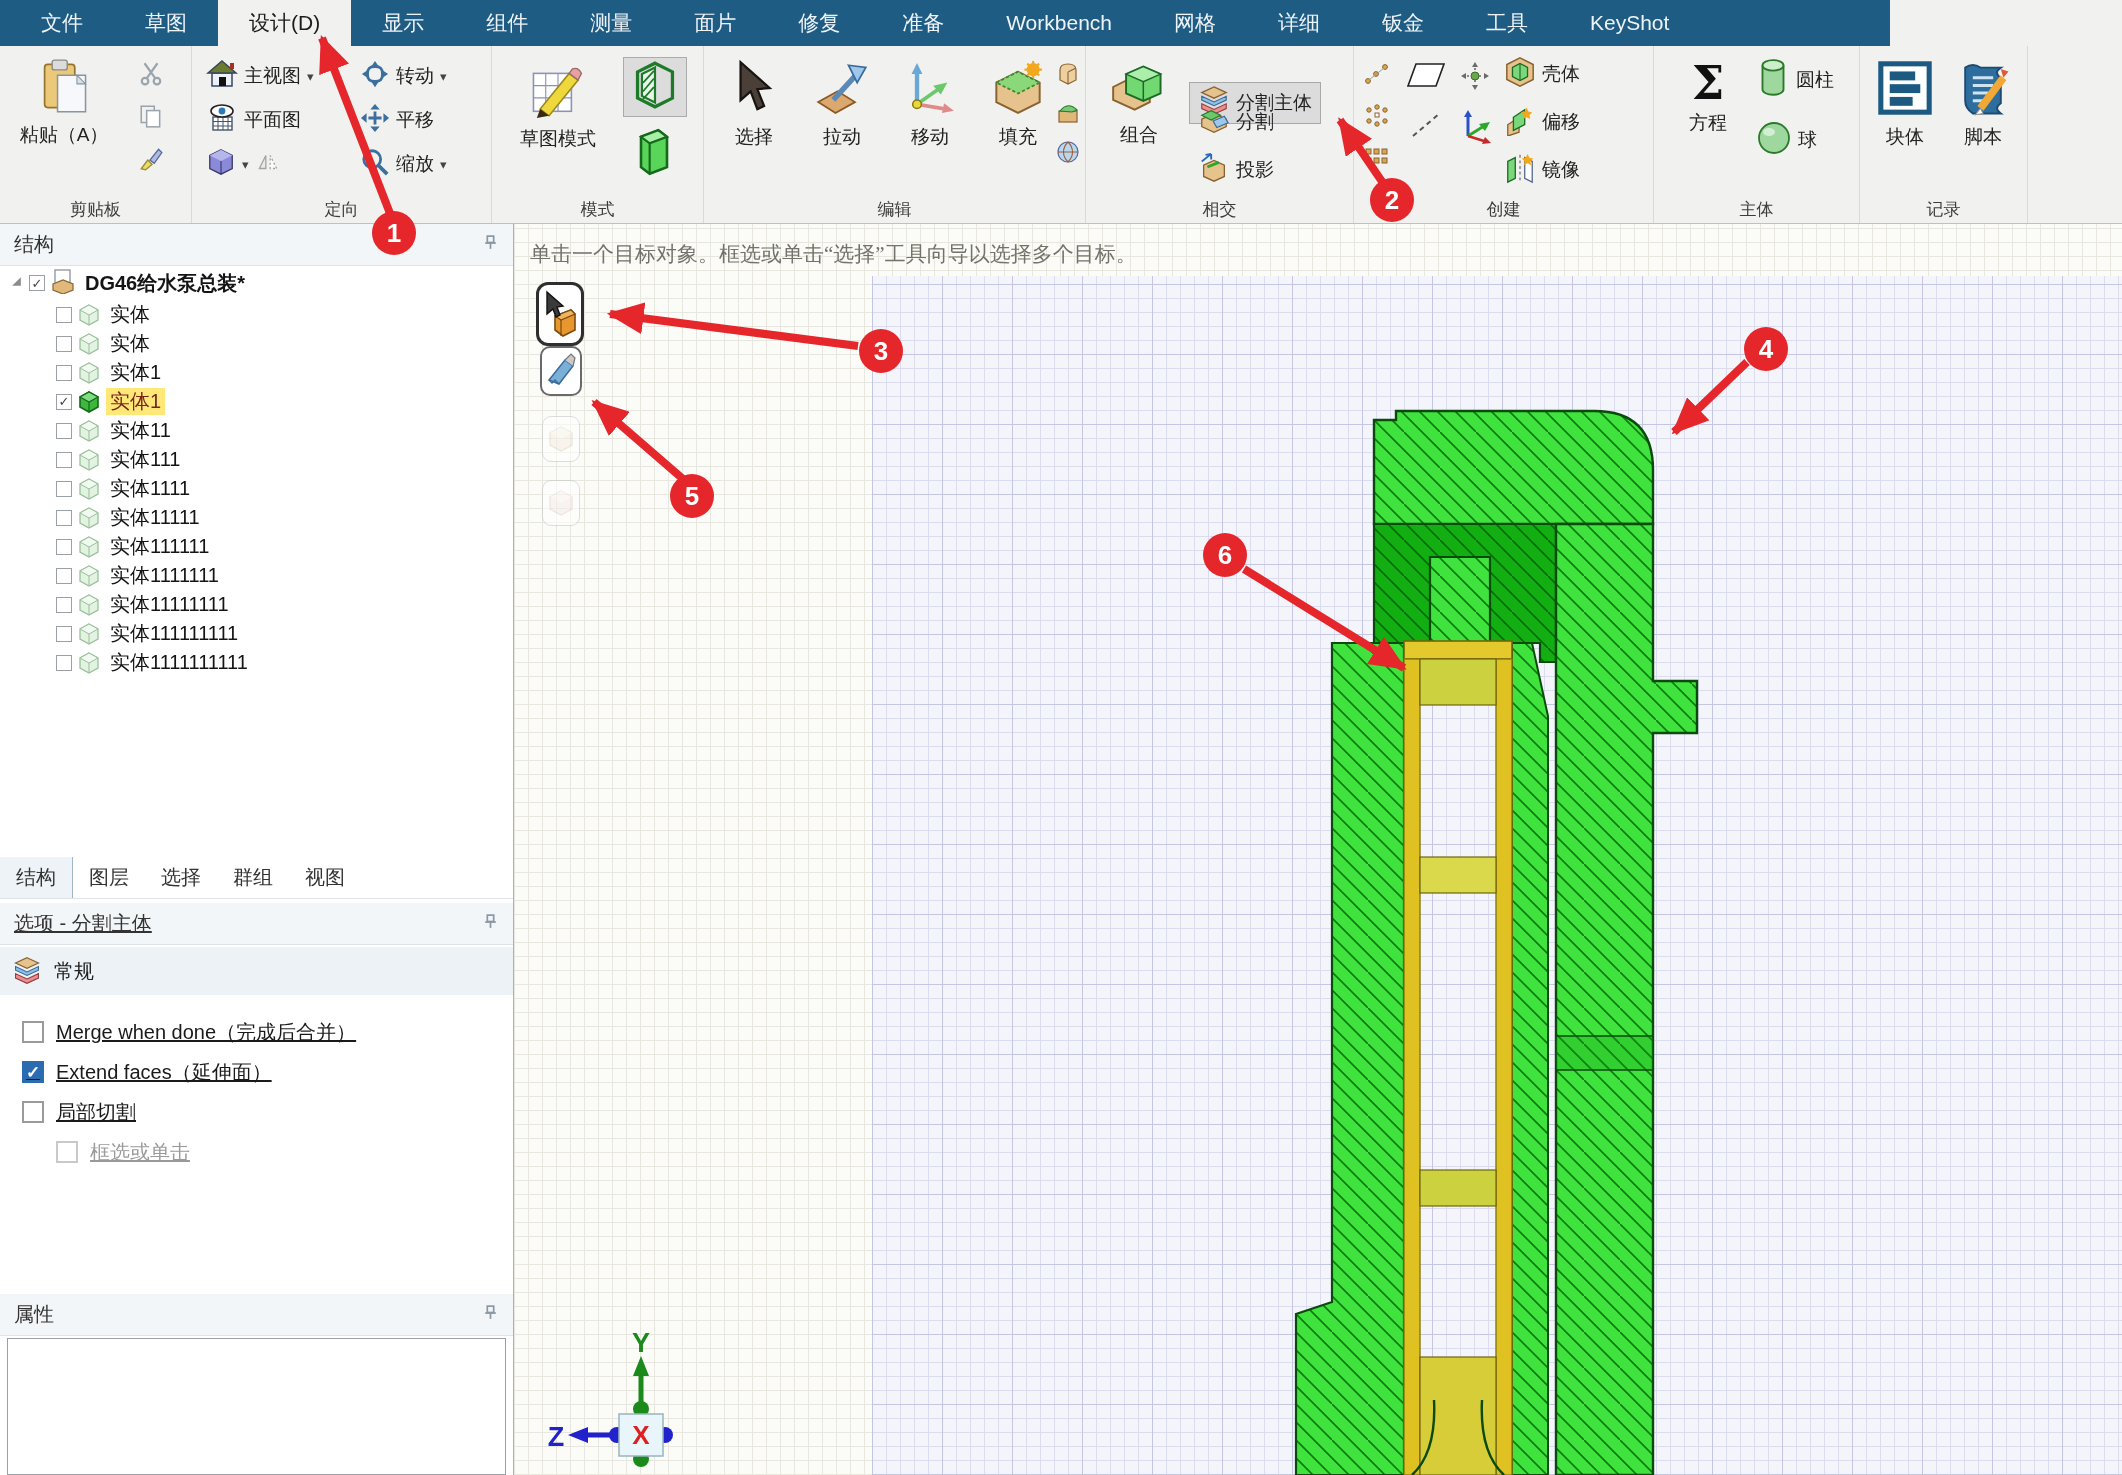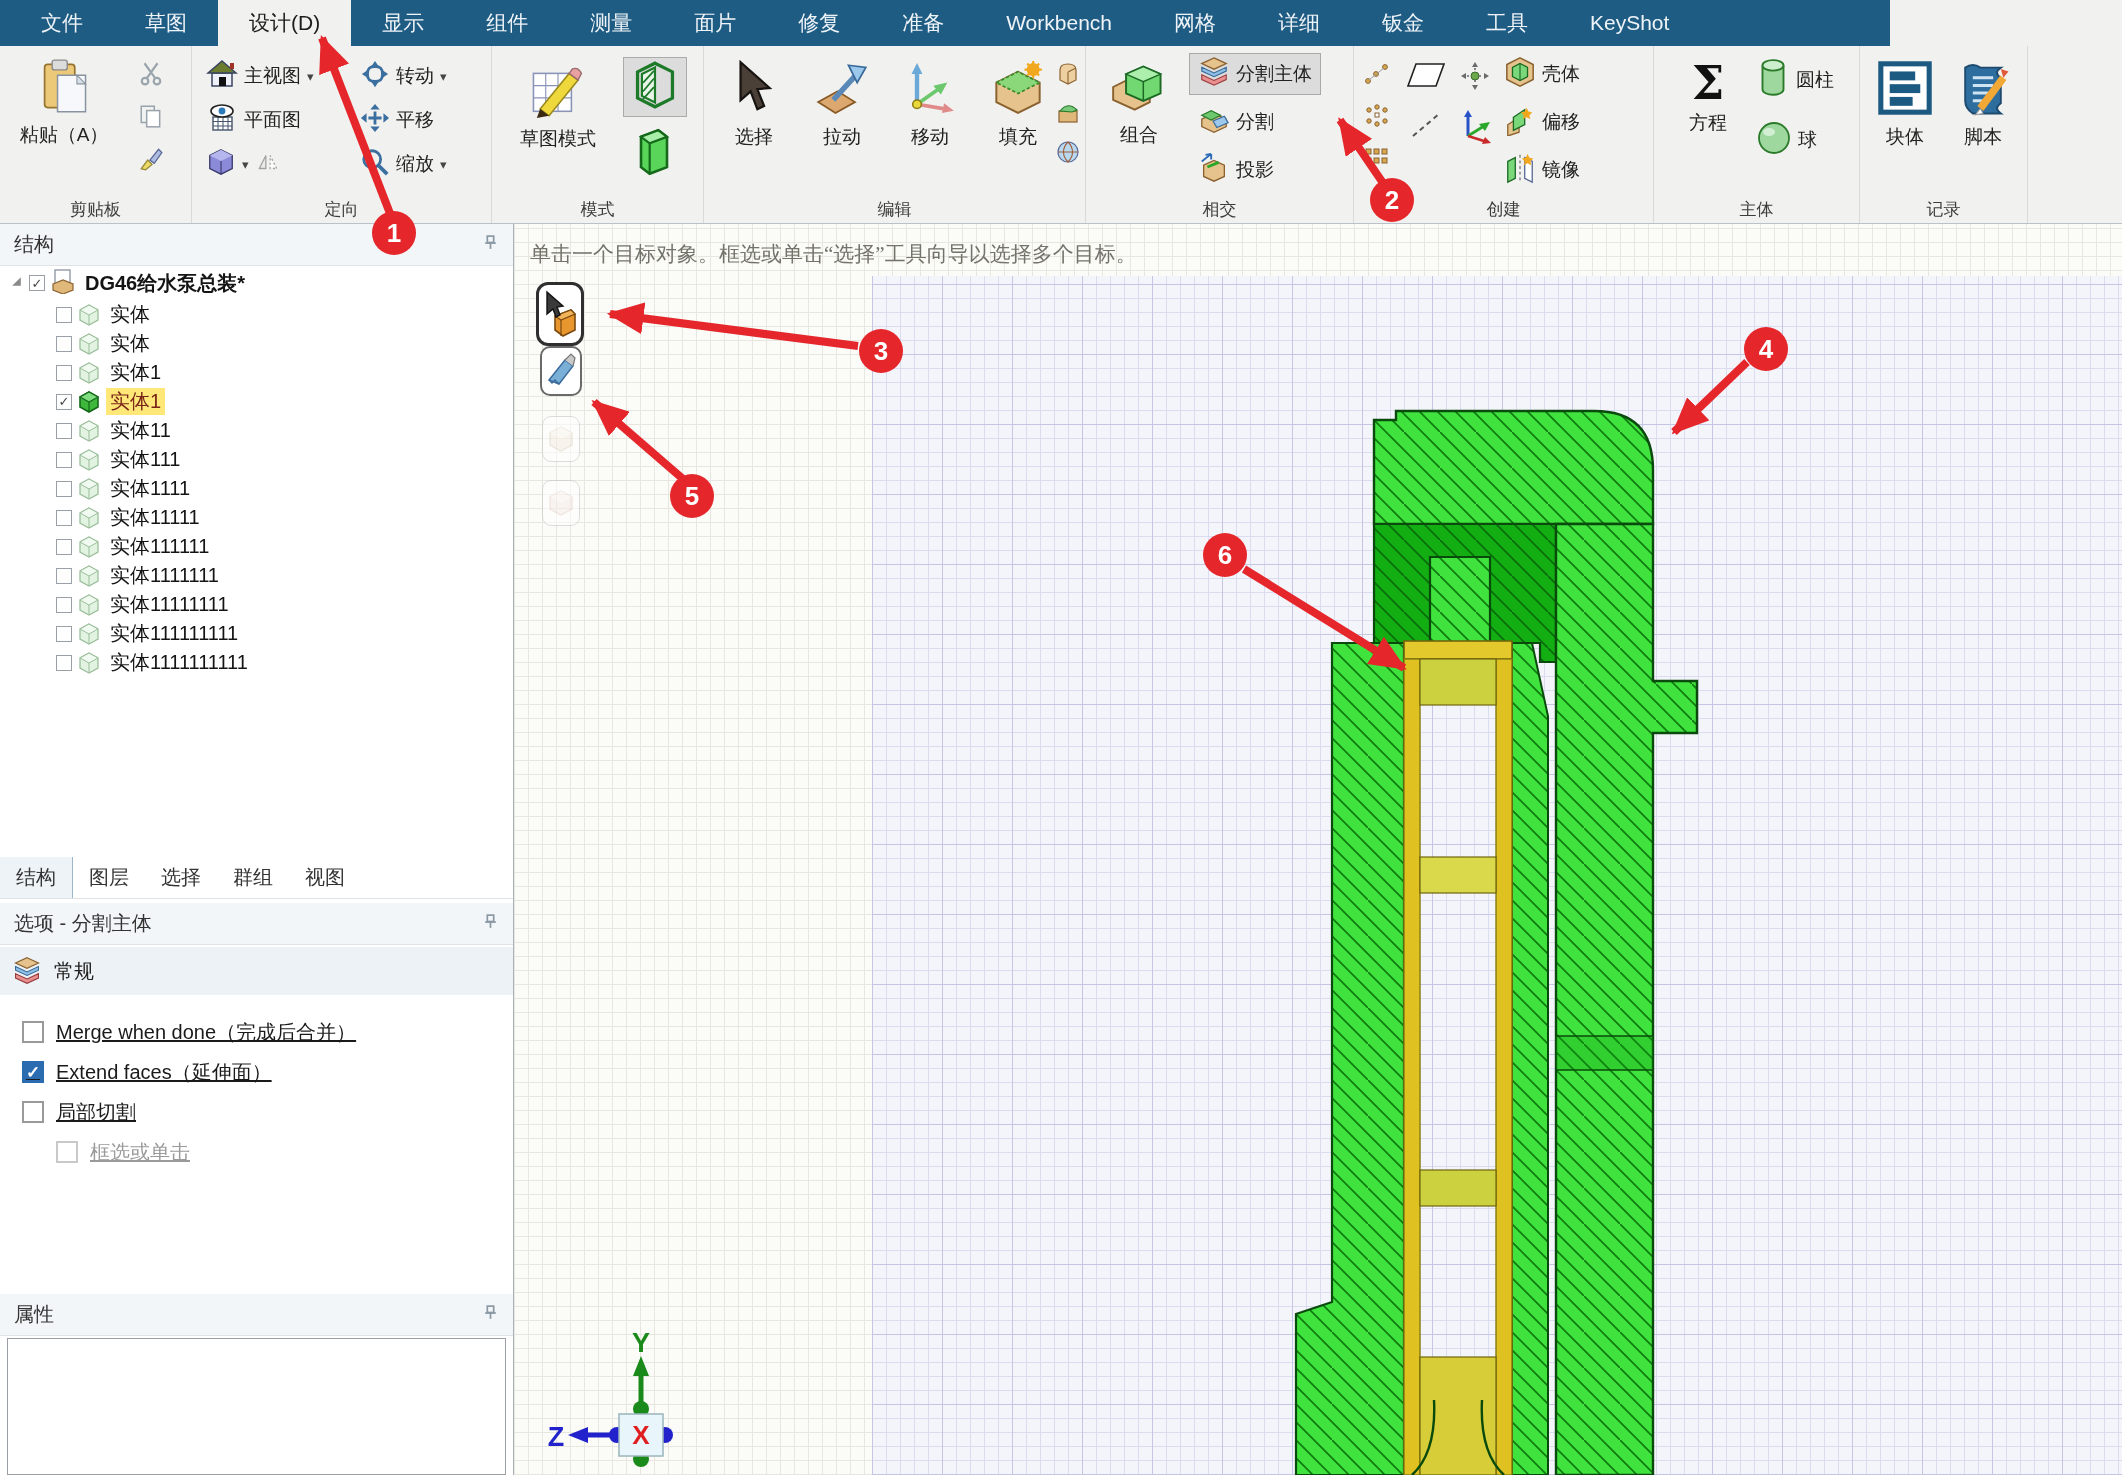--- a/index.html
+++ b/index.html
@@ -12,38 +12,38 @@
   .tab.active { background:#f1f1ef; color:#1c1c1c; }
 
   
   .ribbon { position:absolute; left:0; top:46px; width:2122px; height:178px; background:#f1f1ef; border-bottom:1px solid #b9c2c8; z-index:4; display:flex; }
   .grp { position:relative; height:100%; border-right:1px solid #d9d9d6; flex:0 0 auto; }
   .grp-label { position:absolute; bottom:2px; left:0; width:100%; text-align:center; font-size:17px; color:#3c3c3c; }
   .bigbtn { position:absolute; display:flex; flex-direction:column; align-items:center; gap:4px; cursor:default; }
   .bigbtn .lbl { font-size:19px; color:#222; white-space:nowrap; }
   .minirow { position:absolute; display:flex; align-items:center; gap:6px; height:40px; }
   .minirow .lbl { font-size:19px; color:#222; white-space:nowrap; }
-  .minirow.active { background:#dcdcdc; outline:1px solid #a9a9a9; padding:0 8px; }
+  .minirow.active { background:#dcdcdc; outline:1px solid #a9a9a9; padding:0 8px;margin-top:29px; }
   .caret { font-size:13px; color:#444; }
   .togglebtn { position:absolute; background:#dcdcdc; outline:1px solid #ababab; display:flex; align-items:center; justify-content:center; }
   .sigma { font-size:46px; font-weight:bold; color:#111; line-height:46px; font-family:"DejaVu Serif", serif; }
 
   
   .leftpanel { position:absolute; left:0; top:224px; width:514px; height:1251px; background:#ffffff; border-right:1px solid #a9b2b8; z-index:3; }
   .phead { position:absolute; left:0; width:100%; height:42px; background:#f3f6f8; border-bottom:1px solid #e0e4e7; display:flex; align-items:center; padding:0 14px; font-size:20px; color:#333; }
   .phead .pin { margin-left:auto; }
   .tree { position:absolute; left:0; top:42px; width:100%; }
   .trow { display:flex; align-items:center; height:29px; gap:6px; }
   .trow .tlabel { font-size:20px; color:#141414; padding:0 4px;text-align:right; }
   .trow.sel .tlabel { background:#ffe878; color:#7a2418; }
   .cb16 { width:16px; height:16px; border:1px solid #9aa0a6; background:#fff; flex:0 0 auto; display:flex; align-items:center; justify-content:center; font-size:13px; color:#444; }
   .ptabs { position:absolute; left:0; top:633px; width:100%; height:42px; display:flex; align-items:stretch; border-bottom:1px solid #dfe3e6; background:#fff; }
   .ptab { font-size:20px; color:#333; padding:0 16px; display:flex; align-items:center; }
   .ptab.active { background:#eef3f7; border-right:1px solid #9fb6c6; }
-  .optshead { top:679px; }
+  .optshead { top:679px;text-decoration:underline; }
   .generalrow { position:absolute; left:0; top:723px; width:100%; height:48px; background:#edf2f6; display:flex; align-items:center; gap:12px; padding:0 12px; font-size:20px; color:#222; }
   .checks { position:absolute; left:0; top:788px; width:100%; }
   .chkrow { display:flex; align-items:center; height:40px; gap:12px; padding-left:22px; font-size:20px; color:#1a1a1a;text-decoration:underline; }
   .chkrow.disabled { color:#9a9a9a; padding-left:56px; }
   .cb22 { width:22px; height:22px; border:2px solid #9a9a9a; background:#fff; flex:0 0 auto; display:flex; align-items:center; justify-content:center; color:#fff; font-size:17px; font-weight:bold; }
   .cb22.checked { background:#2b6cb0; border-color:#2b6cb0; }
   .cb22.dis { border-color:#c9c9c9; }
   .propshead { top:1070px; }
   .propbox { position:absolute; left:7px; top:1114px; width:499px; height:137px; background:#fff; border:1px solid #9aa0a6; }
 

